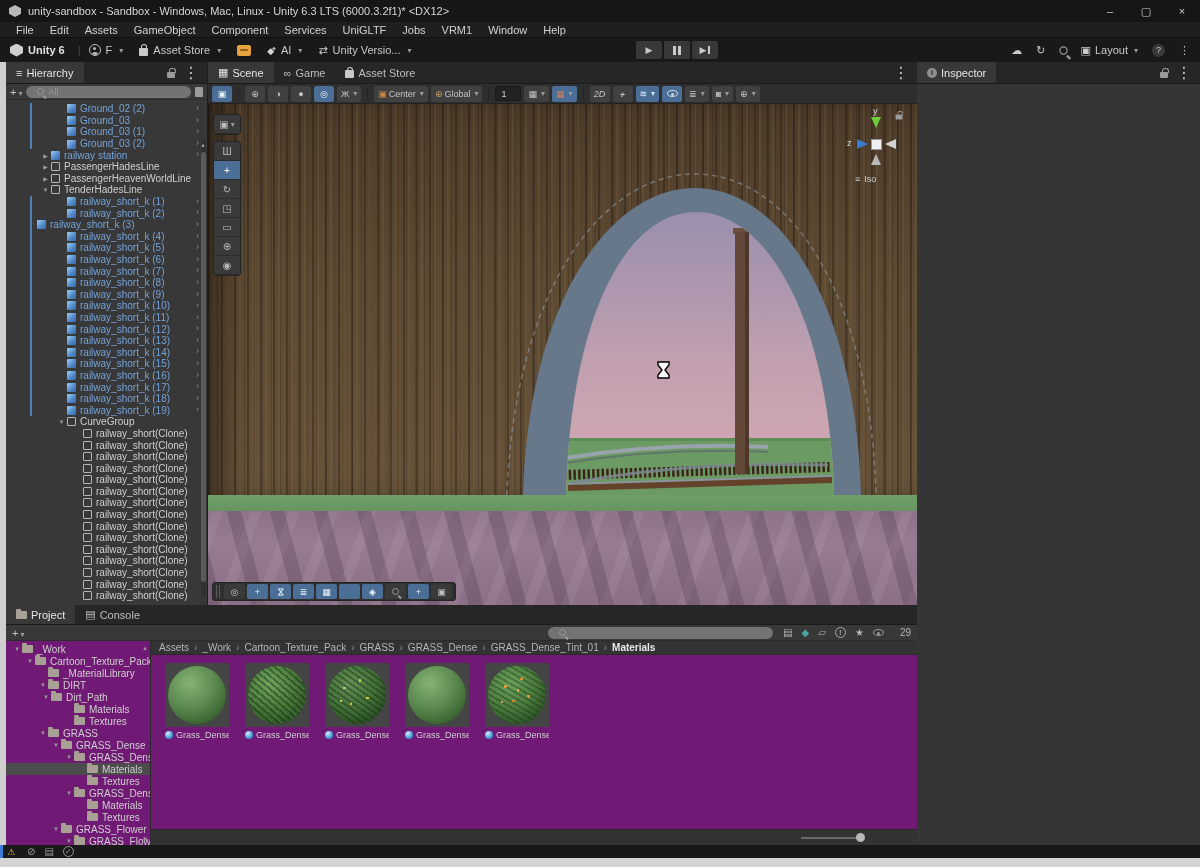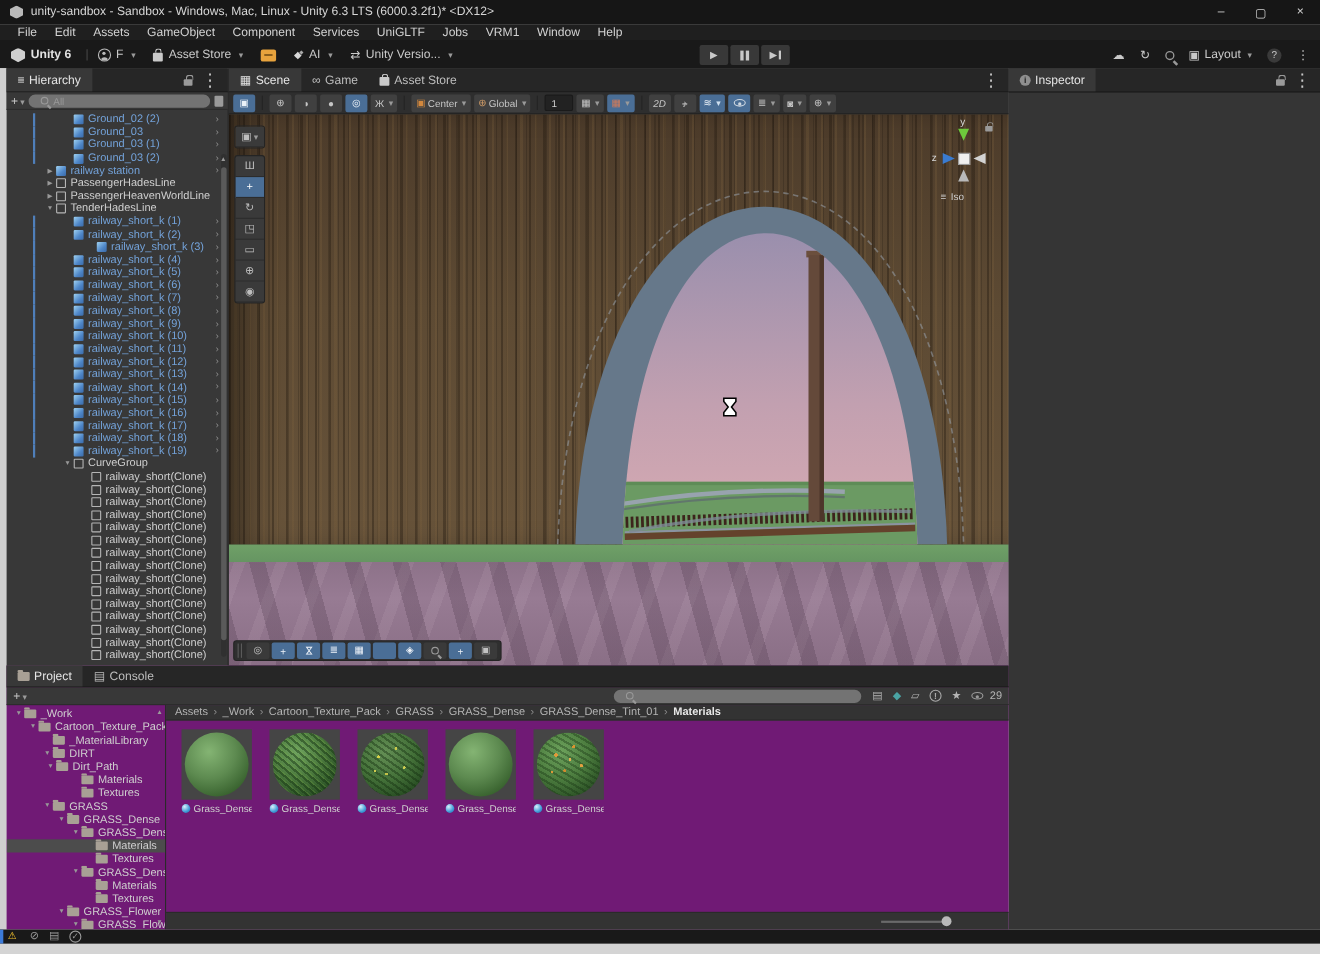--- a/index.html
+++ b/index.html
@@ -307,21 +307,21 @@
         <span class="hlab blue">railway_short_k (1)</span>
         <span class="hnav">›</span>
       </div>
       <div class="hrow" style="padding-left: 50px;">
         <span class="bar"></span>
         <span class="hexp"></span>
         <span class="cubeP"></span>
         <span class="hlab blue">railway_short_k (2)</span>
         <span class="hnav">›</span>
       </div>
-      <div class="hrow" style="padding-left: 71px;">
+      <div class="hrow" style="padding-left: 20px;">
         <span class="bar"></span>
         <span class="hexp"></span>
         <span class="cubeP"></span>
         <span class="hlab blue">railway_short_k (3)</span>
         <span class="hnav">›</span>
       </div>
       <div class="hrow" style="padding-left: 50px;">
         <span class="bar"></span>
         <span class="hexp"></span>
         <span class="cubeP"></span>
@@ -734,21 +734,21 @@
     <span style="font-size:11px;color:#c5c5c5"><span>+</span><span class="dd">▾</span></span>
     <div class="searchpill">
       <span class="i-mag"></span>
     </div>
     <div class="pt-ic">
       <span>▤</span>
       <span style="color:#4aa3a3">◆</span>
       <span>▱</span>
       <span class="excl">!</span>
       <span>★</span>
-      <span style="display:flex;align-items:center;gap:6px">
+      <span style="display:flex;align-items:center;gap:16px">
         <span class="i-eye dim"></span>
         <span>29</span>
       </span>
     </div>
   </div>
   <div id="p-body">
     <div id="p-tree">
       <span class="scr-arr" style="right:2px;top:4px">▲</span>
       <span class="scr-arr" style="right:2px;bottom:3px">▼</span>
     <div class="prow" style="padding-left: 6px;">

